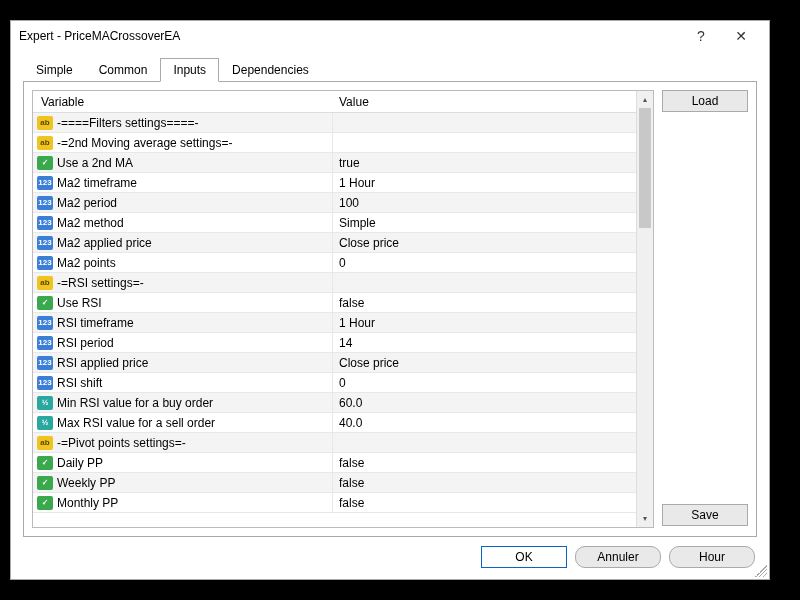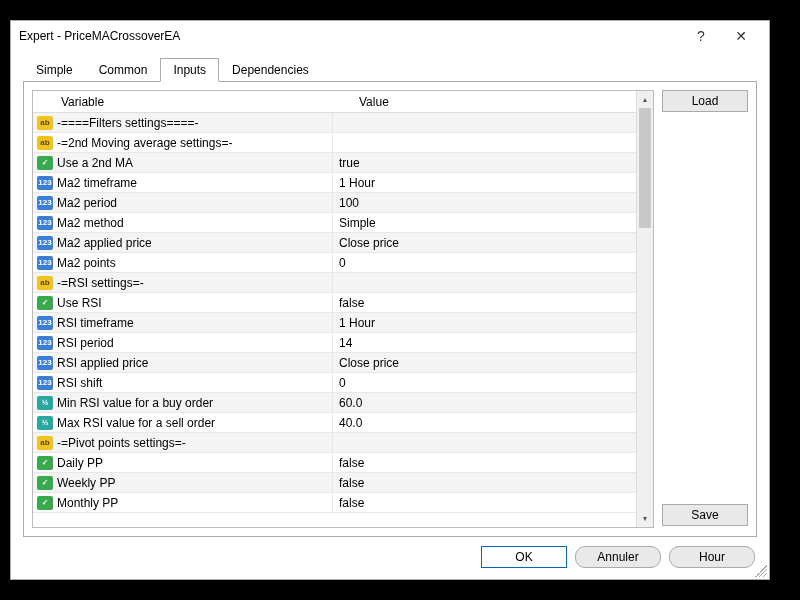--- a/index.html
+++ b/index.html
@@ -86,21 +86,21 @@
     display: flex;
     flex-direction: column;
   }
   .grid-header {
     display: flex;
     background: #fff;
     border-bottom: 1px solid #ddd;
     height: 22px;
     align-items: center;
   }
-  .col-var { width: 300px; padding-left: 8px; margin-left: 20px; }
+  .col-var { width: 300px; padding-left: 8px; }
   .col-val { flex: 1; padding-left: 6px; }
   .grid-body {
     flex: 1;
     overflow: hidden;
   }
   .row {
     display: flex;
     height: 20px;
     align-items: center;
     border-bottom: 1px solid #e8e8e8;

